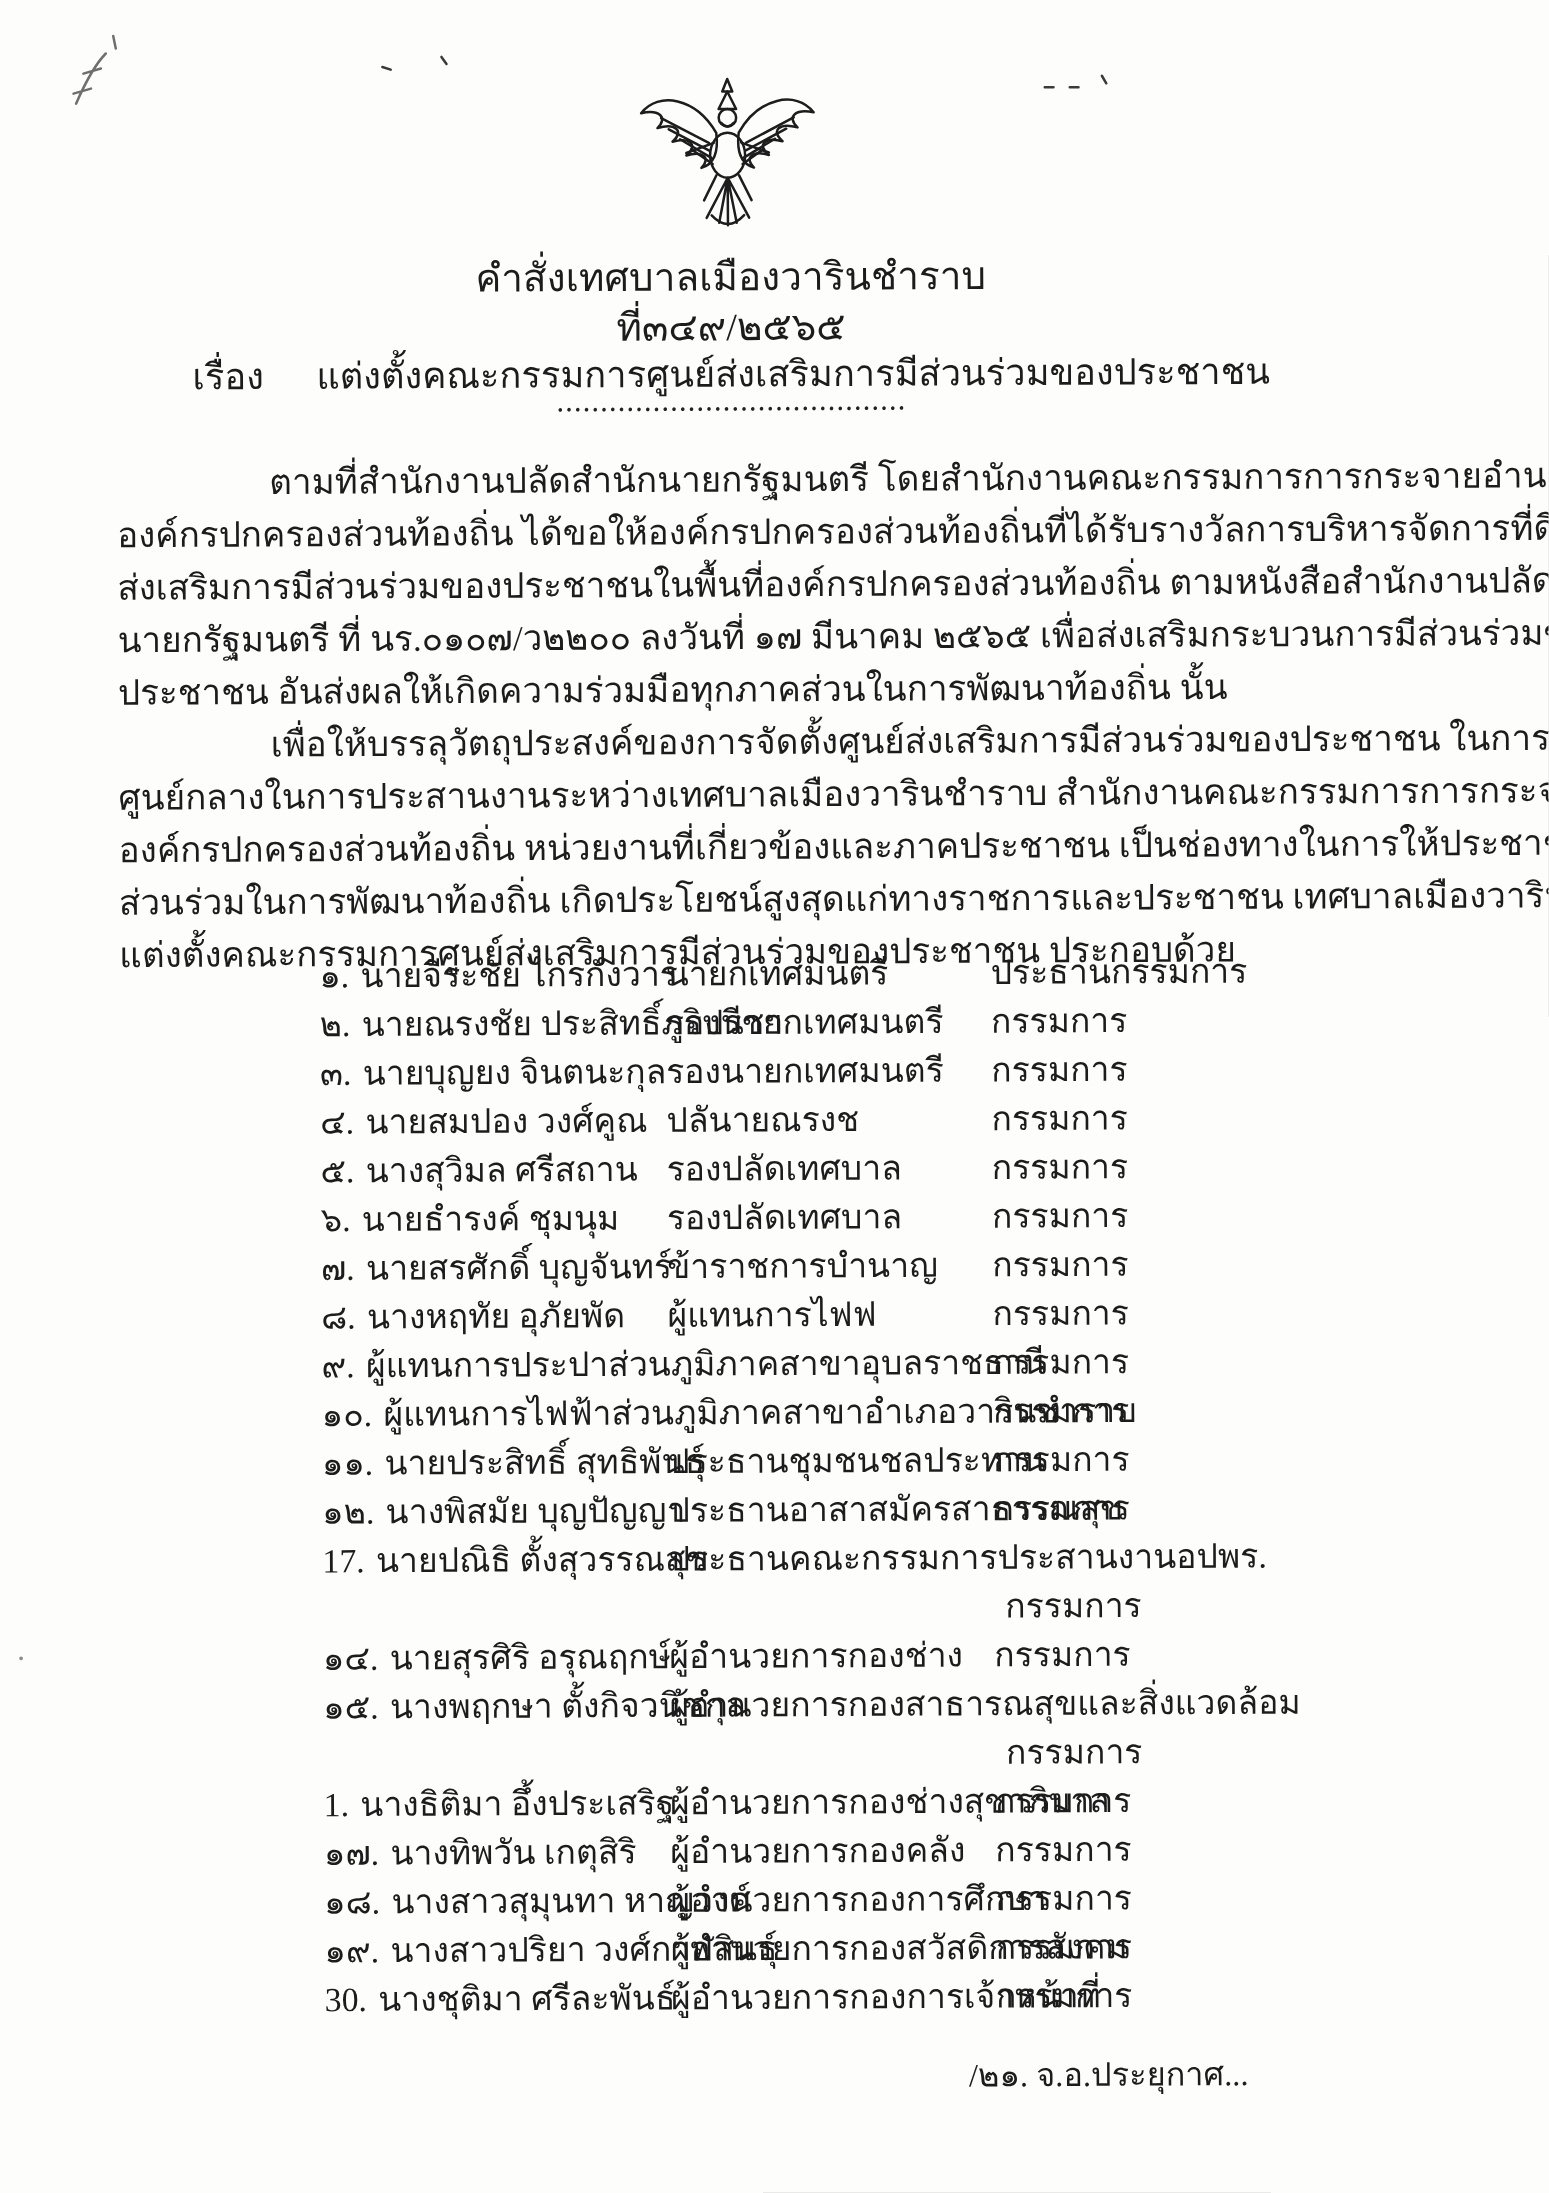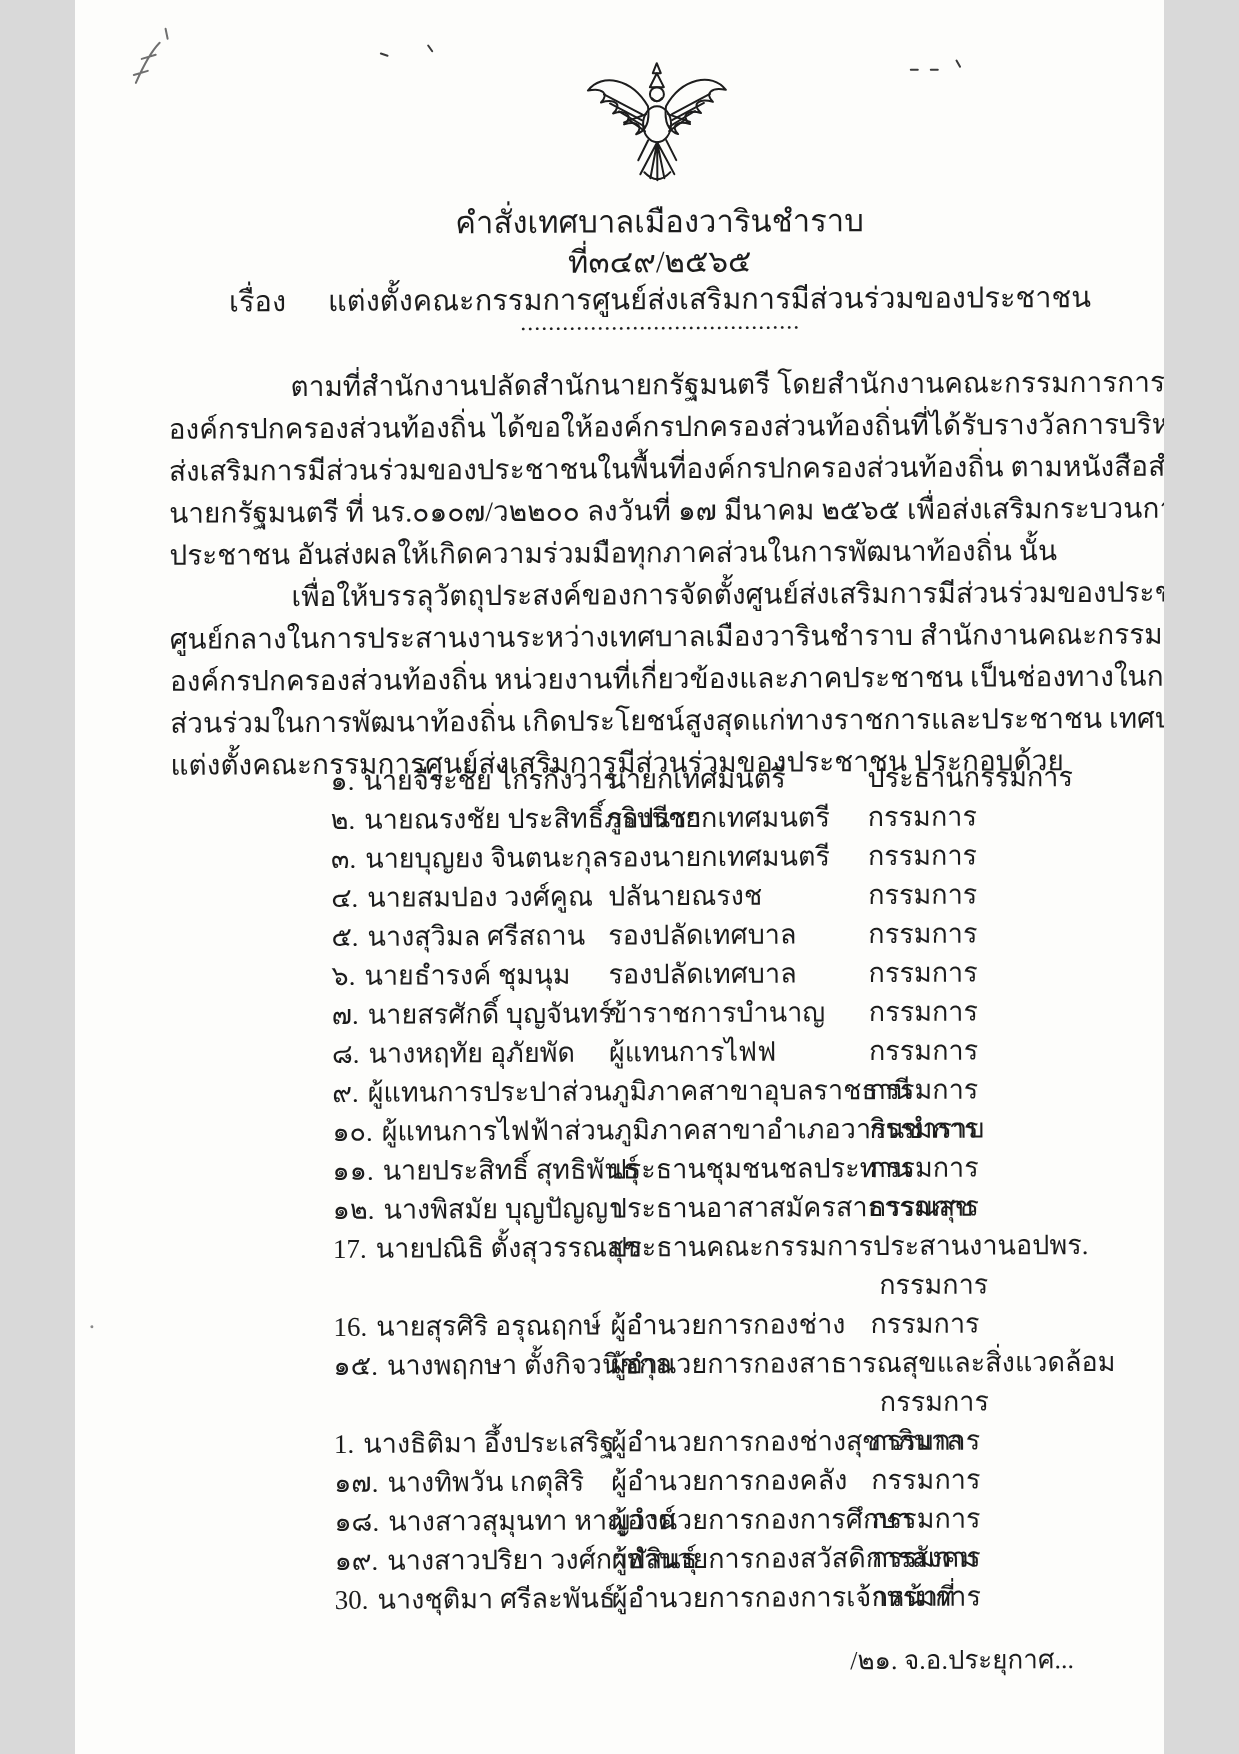--- a/index.html
+++ b/index.html
@@ -1,18 +1,18 @@
 <!DOCTYPE html>
 <html lang="th"><head>
 <meta charset="utf-8">
 <style>
   html,body{margin:0;padding:0;background:#d9d9d9;}
   .page{
     position:relative;
-    width:1089px;height:1754px;
+    width:1239px;height:1754px;
     background:#fdfdfb;
     font-family:"Liberation Serif","DejaVu Serif",serif;
     color:#1c1c1c;
     overflow:hidden;
     margin:0 auto;
   }
   .content{position:absolute;inset:0;transform:rotate(-0.3deg);transform-origin:620px 300px;}
 
   
   .hdr{position:absolute;left:0;width:1170px;text-align:center;white-space:nowrap;}
@@ -167,21 +167,21 @@
         <span class="c-role">กรรมการ</span>
       </div>
       <div class="row">
         <span class="c-name"><span class="num">17.</span><span>นายปณิธิ ตั้งสุวรรณสุข</span></span>
         <span class="c-pos">ประธานคณะกรรมการประสานงานอปพร.</span>
       </div>
       <div class="row">
         <span class="c-role cont">กรรมการ</span>
       </div>
       <div class="row">
-        <span class="c-name"><span class="num">16.</span><span>นายสุรศิริ อรุณฤกษ์</span></span>
+        <span class="c-name"><span class="num">๑๔.</span><span>นายสุรศิริ อรุณฤกษ์</span></span>
         <span class="c-pos">ผู้อำนวยการกองช่าง</span>
         <span class="c-role">กรรมการ</span>
       </div>
       <div class="row">
         <span class="c-name"><span class="num">๑๕.</span><span>นางพฤกษา ตั้งกิจวนิชกุล</span></span>
         <span class="c-pos">ผู้อำนวยการกองสาธารณสุขและสิ่งแวดล้อม</span>
       </div>
       <div class="row">
         <span class="c-role cont">กรรมการ</span>
       </div>

